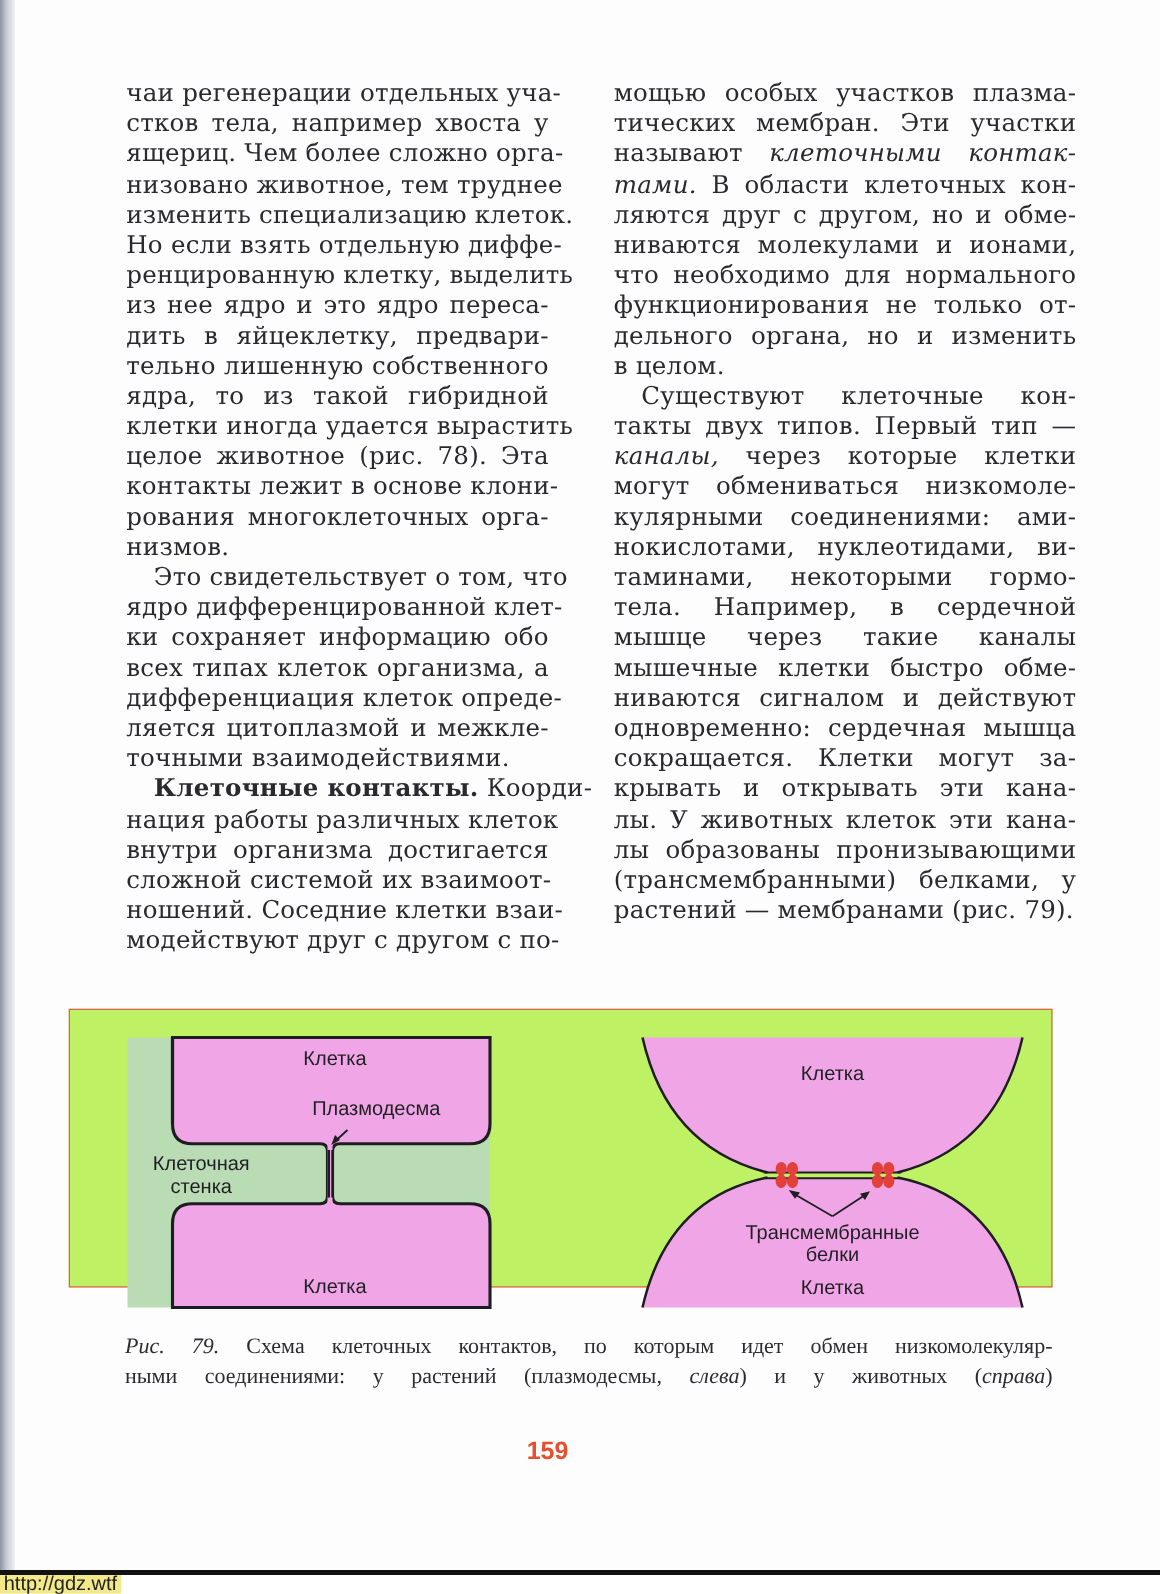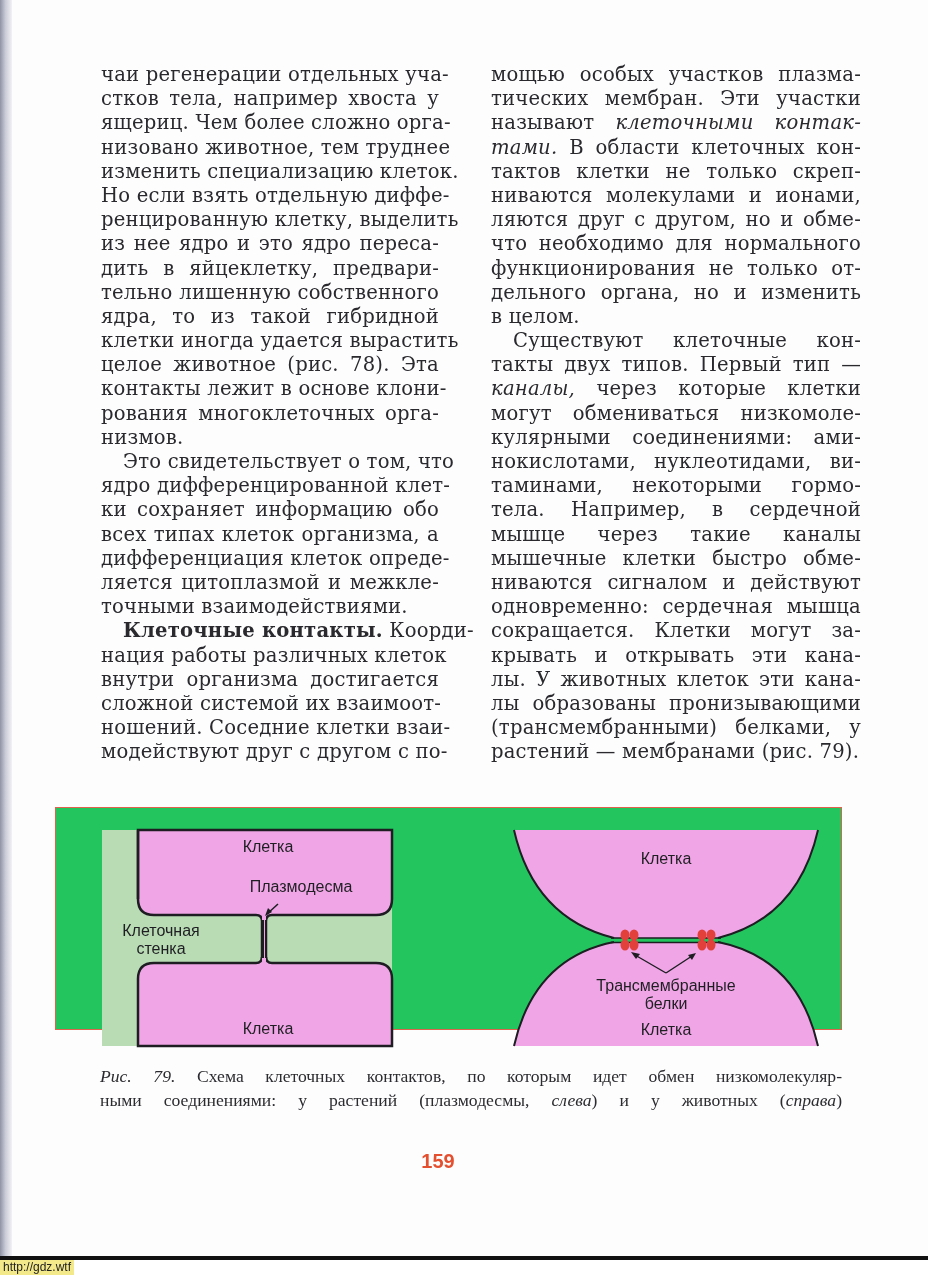--- a/index.html
+++ b/index.html
@@ -26,21 +26,21 @@
   .col-left { left: 82px; width: 338px; }
   .col-right { left: 472px; width: 370px; }
   .line { display: block; white-space: nowrap; text-align: justify; text-align-last: justify; height: 24.2px; }
   .line.last { text-align-last: left; }
   .line.indent { padding-left: 22px; }
   .bold { font-weight: bold; }
   .ital { font-style: italic; }
 
   .figure-frame {
     position: absolute; left: 55px; top: 807px; width: 787px; height: 223px;
-    border: 1.5px solid #e0624c; box-sizing: border-box; background: #22c55e; text-align: center;
+    border: 1.5px solid #e0624c; box-sizing: border-box; background: #bef264; text-align: center;
   }
   .figure svg { position: absolute; left: 0; top: 0; }
 
   .caption {
     position: absolute; left: 100px; top: 1064px; width: 742px;
     font-family: "Liberation Serif", "DejaVu Serif", serif;
     font-size: 17.6px; line-height: 24px; color: #2c2c30;
   }
   .caption .line { height: 24px; }
 
@@ -48,21 +48,21 @@
     position: absolute; left: 408px; top: 1150px; width: 60px; text-align: center;
     font-family: "Liberation Sans", "DejaVu Sans", sans-serif;
     font-weight: bold; font-size: 20px; color: #e4502f;
   }
   .bottom-bar {
     position: absolute; left: 0; top: 1256px; width: 928px; height: 4px; background: #111;
   }
   .url-badge {
     position: absolute; left: 0; top: 1260px; height: 15px; padding: 0 3px;
     background: #f3e98a; color: #222;
-    font-family: "Liberation Sans", "DejaVu Sans", sans-serif; font-size: 12px; line-height: 15px;
+    font-family: "Liberation Sans", "DejaVu Sans", sans-serif; font-size: 16px; line-height: 15px;
   }
   .lbl { font-family: "Liberation Sans", "DejaVu Sans", sans-serif; font-size: 16px; fill: #1f1f23; }
 </style>
 </head>
 <body>
 
 <div class="spine"></div>
 <div class="page-bg"></div>
 
 <div class="col col-left" id="colLeft">
@@ -94,23 +94,22 @@
     <span class="line"><span>внутри организма достигается</span></span>
     <span class="line"><span>сложной системой их взаимоот-</span></span>
     <span class="line"><span>ношений. Соседние клетки взаи-</span></span>
     <span class="line"><span>модействуют друг с другом с по-</span></span>
   </div>
 <div class="col col-right" id="colRight">
     <span class="line"><span>мощью особых участков плазма-</span></span>
     <span class="line"><span>тических мембран. Эти участки</span></span>
     <span class="line"><span>называют </span><span class="ital">клеточными контак-</span></span>
     <span class="line"><span class="ital">тами.</span><span> В области клеточных кон-</span></span>
-    <span class="line"><span>тактов клетки не только скреп-</span></span>
+    <span class="line"><span>ляются друг с другом, но и обме-</span></span>
     <span class="line"><span>ниваются молекулами и ионами,</span></span>
-    <span class="line"><span>ляются друг с другом, но и обме-</span></span>
     <span class="line"><span>что необходимо для нормального</span></span>
     <span class="line"><span>функционирования не только от-</span></span>
     <span class="line"><span>дельного органа, но и изменить</span></span>
     <span class="line last"><span>в целом.</span></span>
     <span class="line indent"><span>Существуют клеточные кон-</span></span>
     <span class="line"><span>такты двух типов. Первый тип —</span></span>
     <span class="line"><span class="ital">каналы,</span><span> через которые клетки</span></span>
     <span class="line"><span>могут обмениваться низкомоле-</span></span>
     <span class="line"><span>кулярными соединениями: ами-</span></span>
     <span class="line"><span>нокислотами, нуклеотидами, ви-</span></span>

